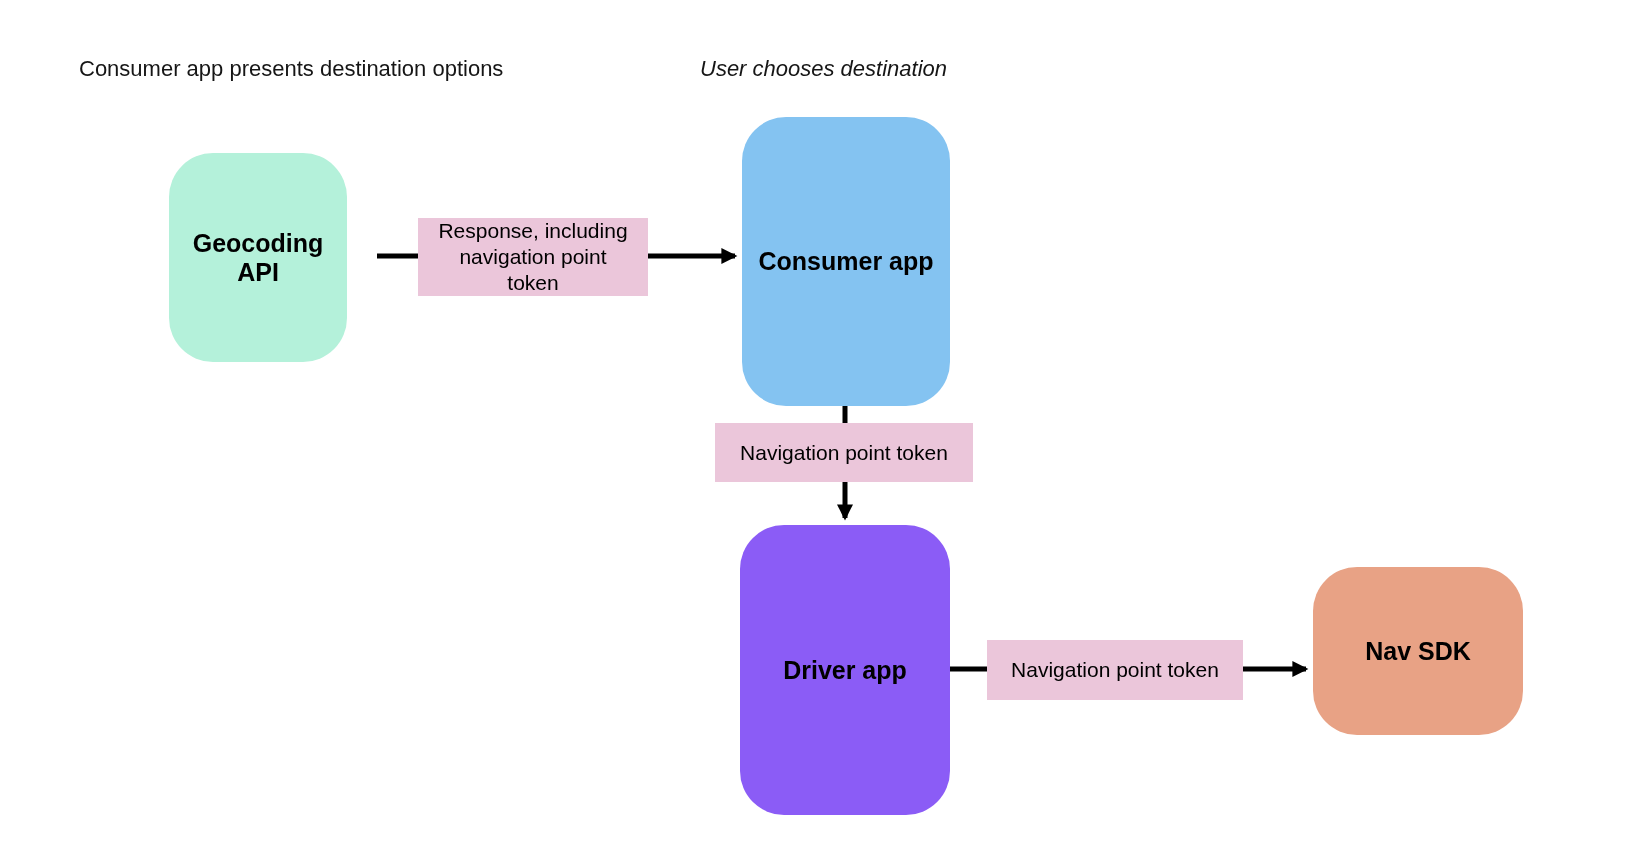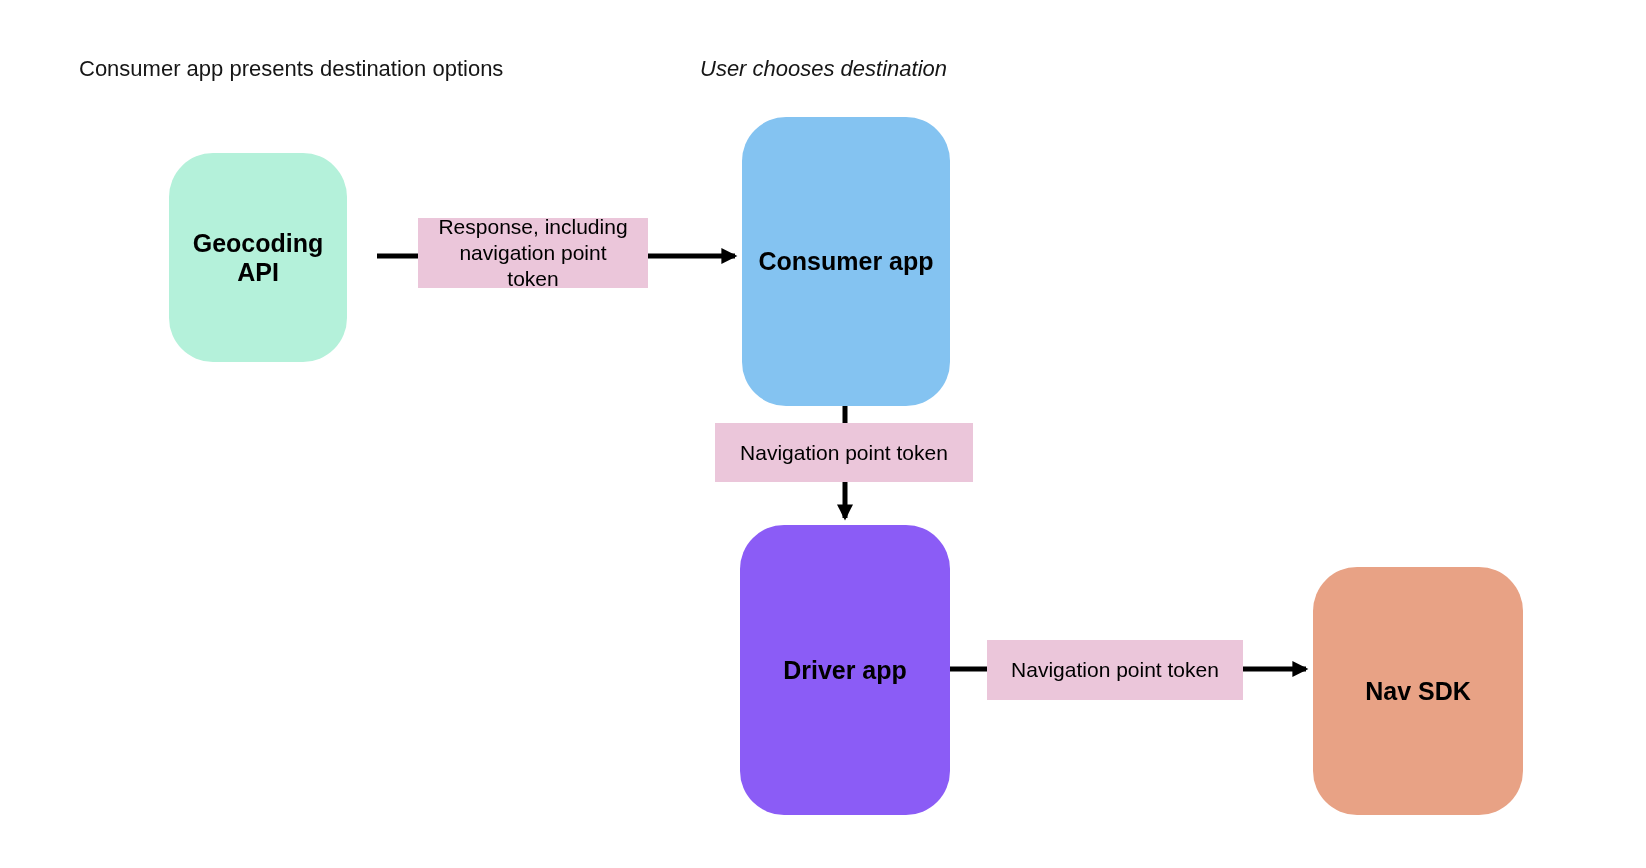--- a/index.html
+++ b/index.html
@@ -51,35 +51,35 @@
     text-align: center;
   }
   .node .node-label {
     font-size: 25px;
     font-weight: 700;
     color: #000000;
   }
   .node-geocoding { left: 169px; top: 153px; width: 178px; height: 209px; }
   .node-consumer  { left: 742px; top: 117px; width: 208px; height: 289px; }
   .node-driver    { left: 740px; top: 525px; width: 210px; height: 290px; }
-  .node-navsdk    { left: 1313px; top: 567px; width: 210px; height: 248px; }
+  .node-navsdk    { left: 1313px; top: 567px; width: 210px; height: 168px; }
 
   .edge-label {
     position: absolute;
     display: flex;
     align-items: center;
     justify-content: center;
     text-align: center;
     font-size: 21px;
     line-height: 26px;
     font-weight: 400;
     color: #000000;
     box-sizing: border-box;
   }
-  .edge-label-1 { left: 418px; top: 218px; width: 230px; height: 70px; padding: 0 14px; }
+  .edge-label-1 { left: 418px; top: 218px; width: 230px; height: 78px; padding: 0 14px; }
   .edge-label-2 { left: 715px; top: 423px; width: 258px; height: 59px; }
   .edge-label-3 { left: 987px; top: 640px; width: 256px; height: 60px; }
 </style>
 </head>
 <body>
 
 <div class="stage">
 
   <div class="col-header hdr-1">Consumer app presents destination options</div>
   <div class="col-header hdr-2">User chooses destination</div>

